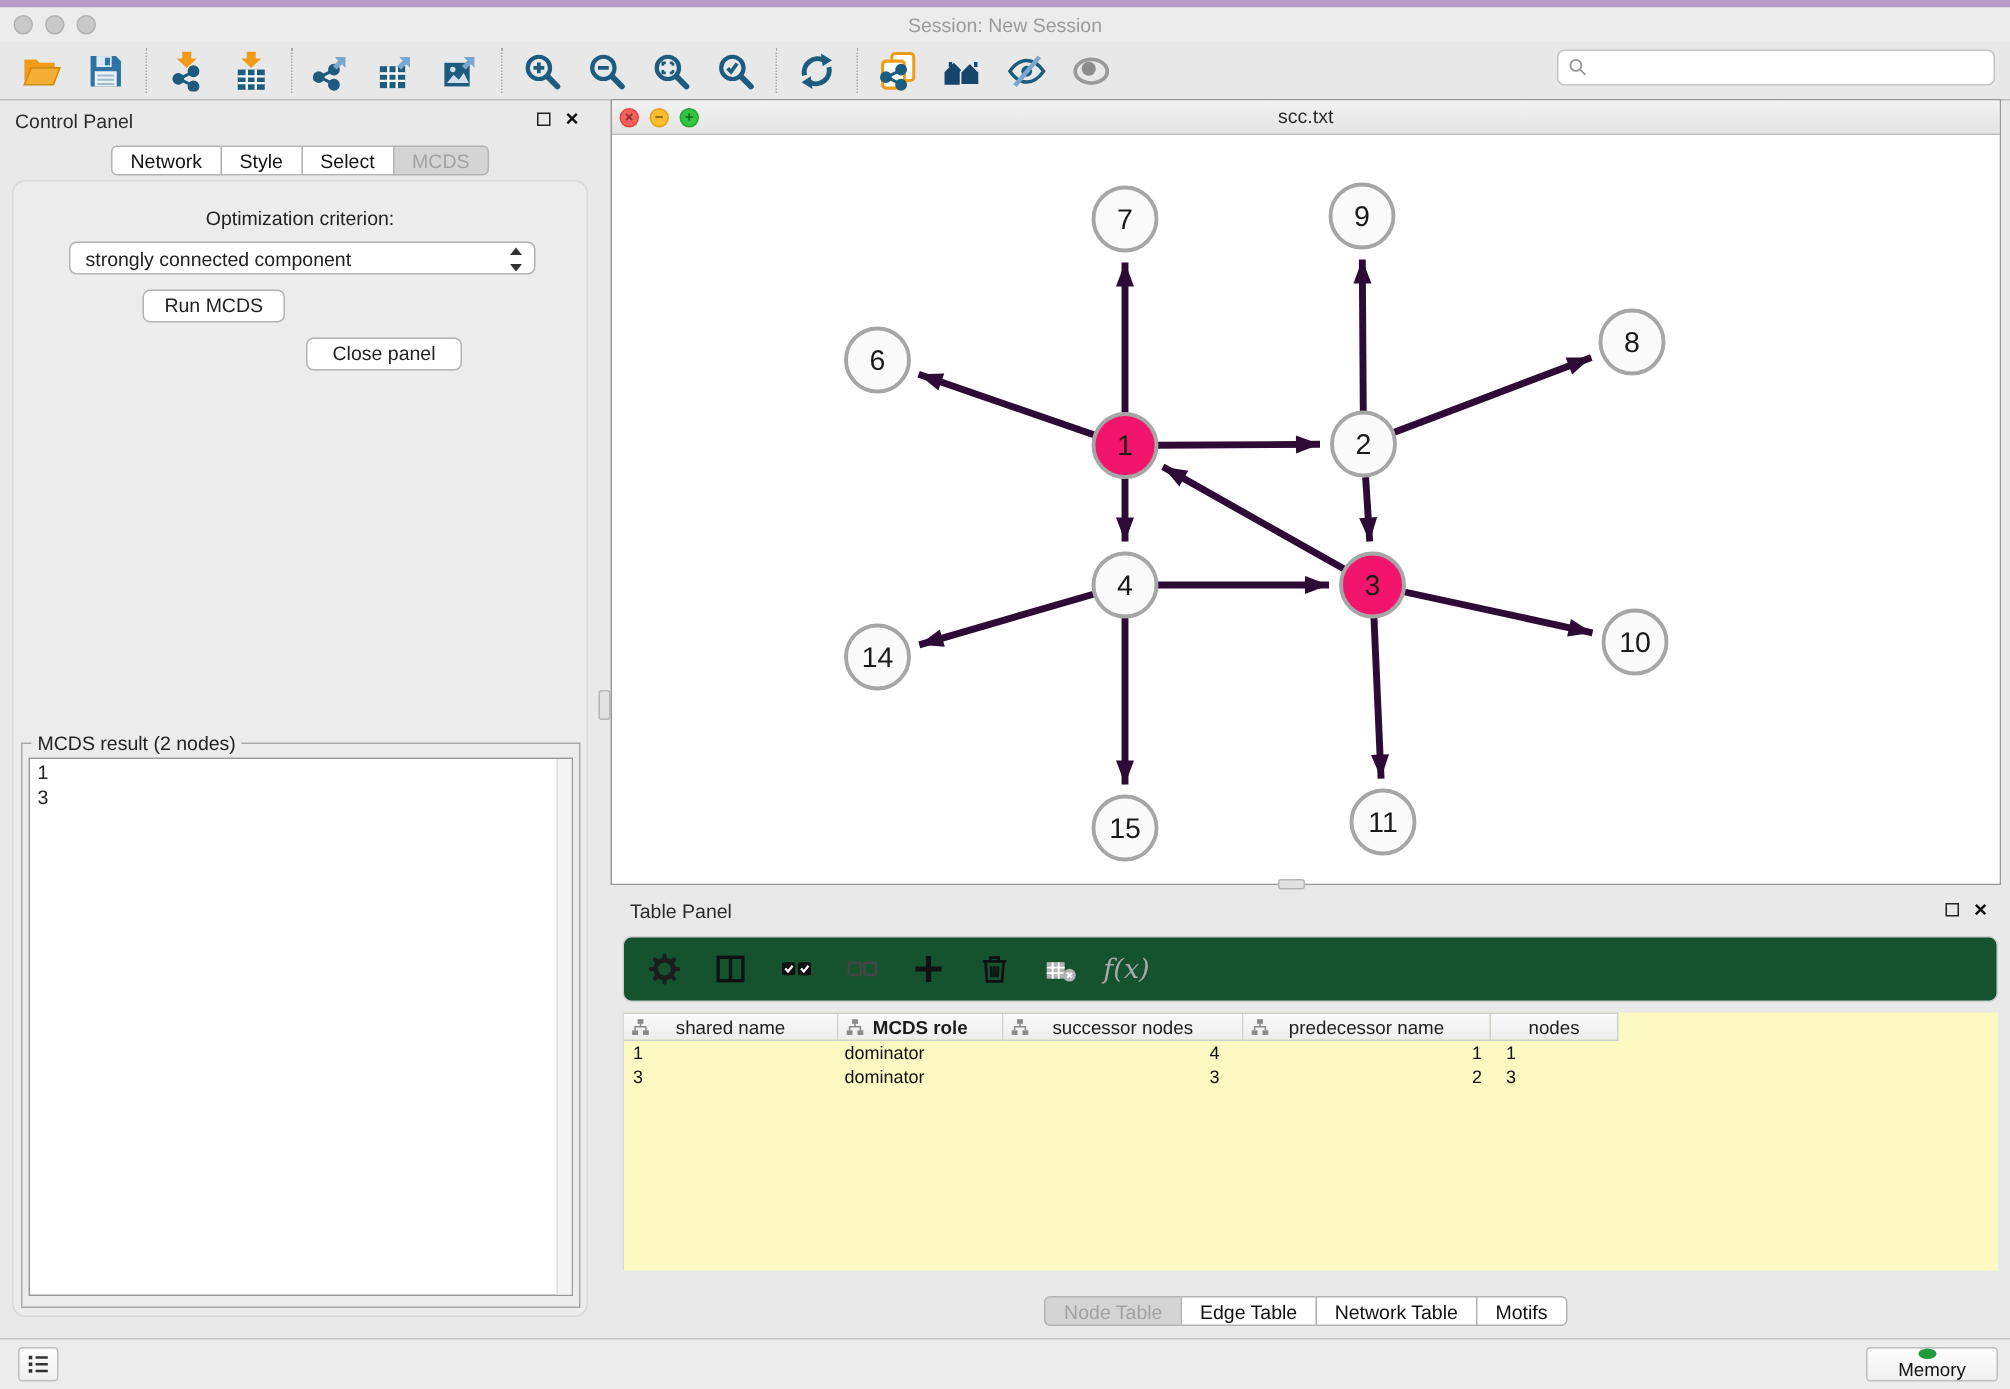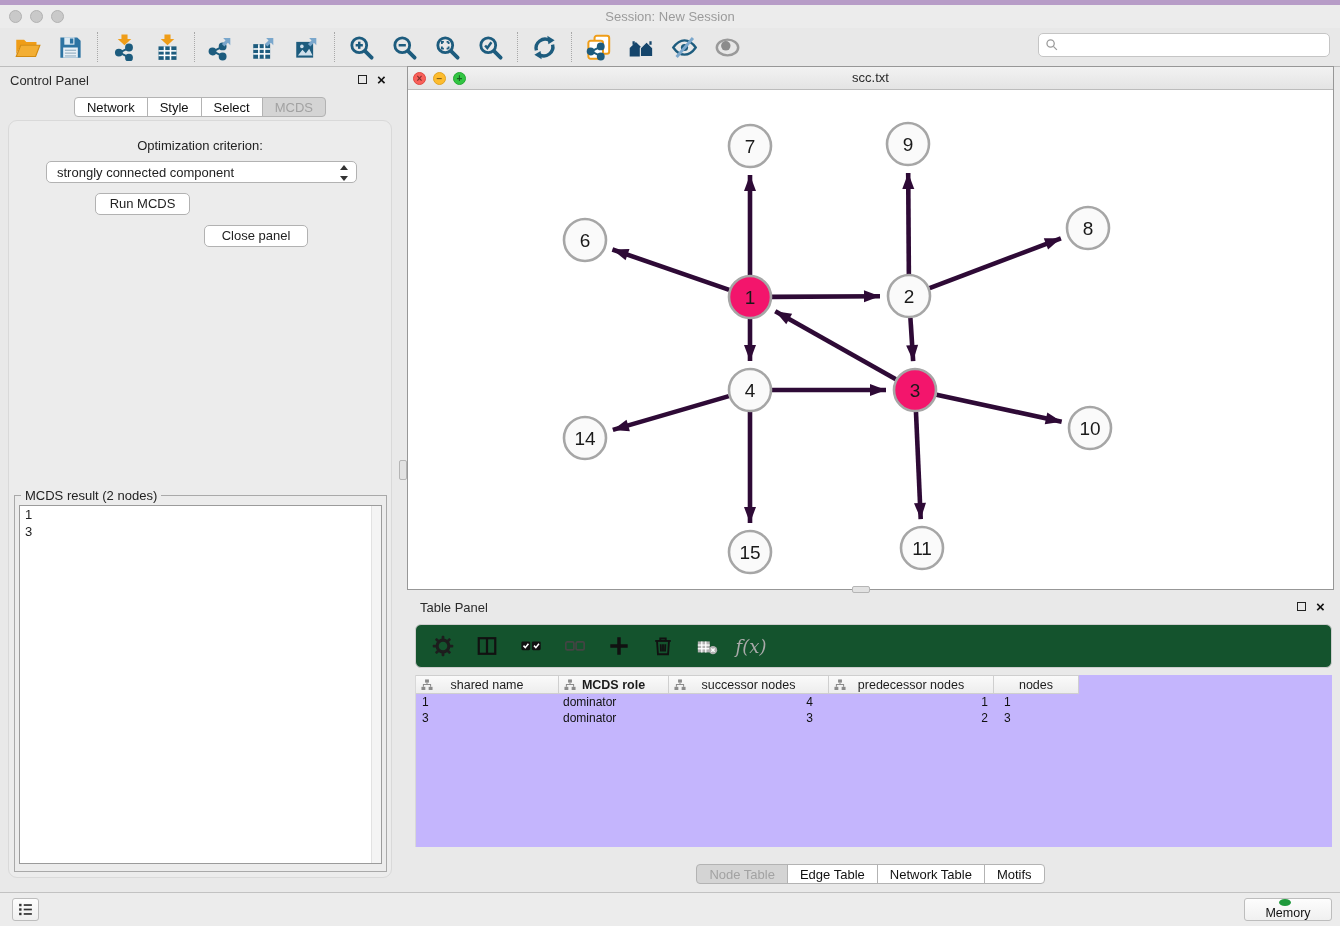--- a/index.html
+++ b/index.html
@@ -67,21 +67,21 @@
   .split-v{position:absolute;left:399px;top:460px;width:8px;height:20px;background:#e2e2e2;
            border:1px solid #b5b5b5;border-radius:2px;}
   .split-h{position:absolute;left:852px;top:586px;width:18px;height:7px;background:#e2e2e2;
            border:1px solid #b5b5b5;border-radius:2px;}
   
   .tbl-toolbar{position:absolute;left:415px;top:624px;width:917px;height:44px;background:#14532d;
                border:1px solid #cdcdcd;border-radius:6px;display:flex;align-items:center;padding-left:12px;gap:14px;}
   .tt-btn{width:30px;height:30px;display:flex;align-items:center;justify-content:center;}
   .tt-btn svg{width:22px;height:22px;}
   .fx-txt{font-family:"DejaVu Serif","Liberation Serif",serif;font-style:italic;font-size:18px;color:#a9a9a9;}
-  .node-table{position:absolute;left:415px;top:675px;width:917px;height:172px;background:#c4b5fd;
+  .node-table{position:absolute;left:415px;top:675px;width:917px;height:172px;background:#fef9c3;
               border-left:1px solid #d8d8d8;}
   .tbl-head{display:flex;height:19px;}
   .th{position:relative;background:linear-gradient(#fafafa,#ededed);border-right:1px solid #cfcfcf;
       border-top:1px solid #cfcfcf;border-bottom:1px solid #cfcfcf;font-size:12.5px;display:flex;
       align-items:center;justify-content:center;color:#1c1c1c;}
   .th .h-ic{position:absolute;left:5px;top:3px;}
   .tr{display:flex;height:16px;font-size:12px;color:#111;}
   .td{overflow:hidden;white-space:nowrap;line-height:16px;}
   .tbl-tabs{position:absolute;left:407px;top:864px;width:927px;display:flex;justify-content:center;}
   
@@ -532,21 +532,21 @@
         </div>
         <div class="th" style="width: 165px;">
           <span class="h-ic"><svg viewBox="0 0 13 13" style="width:12px;height:12px;">
               <g fill="#8a8a8a">
                 <rect x="4.4" y="0.5" width="4.2" height="3.4"></rect>
                 <rect x="0.5" y="8.5" width="4.2" height="3.4"></rect>
                 <rect x="8.3" y="8.5" width="4.2" height="3.4"></rect>
               </g>
               <path d="M6.5 3.9v2.1M2.6 8.5V6h7.8v2.5" fill="none" stroke="#8a8a8a" stroke-width="1.1"></path>
             </svg></span>
-          <span>predecessor nodes</span>
+          <span>predecessor name</span>
         </div>
         <div class="th" style="width: 85px;">
           <span>nodes</span>
         </div>
       </div>
     <div id="tbl-body">
         <div class="tr">
           <div class="td" style="width: 143px; text-align: left; padding-left: 6px;">1</div>
           <div class="td" style="width: 110px; text-align: left; padding-left: 4px;">dominator</div>
           <div class="td" style="width: 160px; text-align: right; padding-right: 16px;">4</div>

